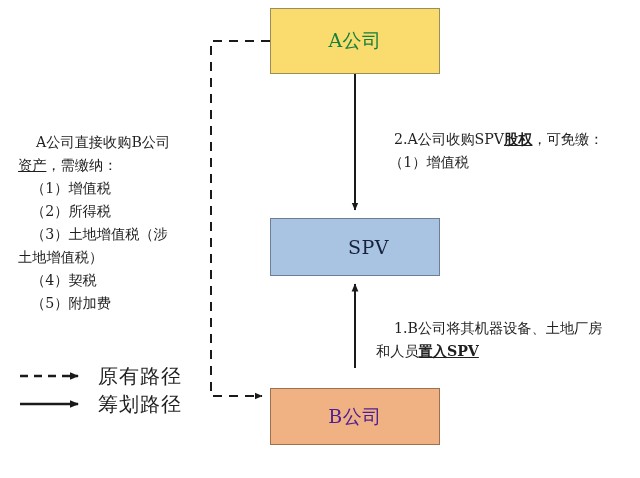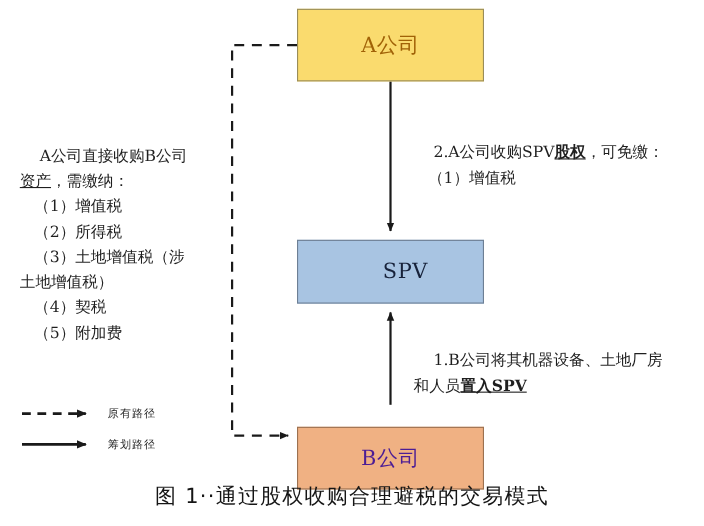--- a/index.html
+++ b/index.html
@@ -30,21 +30,21 @@
   }
   .node {
     position: absolute;
     box-sizing: border-box;
     border: 1.5px solid #8a7f55;
     display: flex;
     align-items: center;
     justify-content: center;
     font-size: 19px;
     letter-spacing: 0.5px;
-    color: #a16207;
+    color: #15803d;
   }
   #node-a {
     left: 270px; top: 8px; width: 170px; height: 66px;
     background: #fadb6e;
     border-color: #9a8d58;
   }
   #node-spv {
     left: 270px; top: 218px; width: 170px; height: 58px;
     background: #a8c4e2;
     border-color: #6d7f94;
@@ -95,21 +95,21 @@
     align-items: center;
     height: 28px;
   }
   .legend-mark {
     width: 72px;
     height: 20px;
     position: relative;
     flex: 0 0 72px;
   }
   .legend-label {
-    font-size: 10px;
+    font-size: 20px;
     margin-left: 12px;
     color: #1f1f1f;
     letter-spacing: 1px;
   }
   #caption {
     position: absolute;
     left: 0;
     right: 0;
     top: 438px;
     text-align: center;
@@ -178,15 +178,14 @@
     <div class="legend-row">
       <div class="legend-mark"></div>
       <div class="legend-label">原有路径</div>
     </div>
     <div class="legend-row">
       <div class="legend-mark"></div>
       <div class="legend-label">筹划路径</div>
     </div>
   </div>
 
-  <div id="caption">图 1··通过股权收购合理避税的交易模式</div>
 
 </div>
 
 </body></html>

